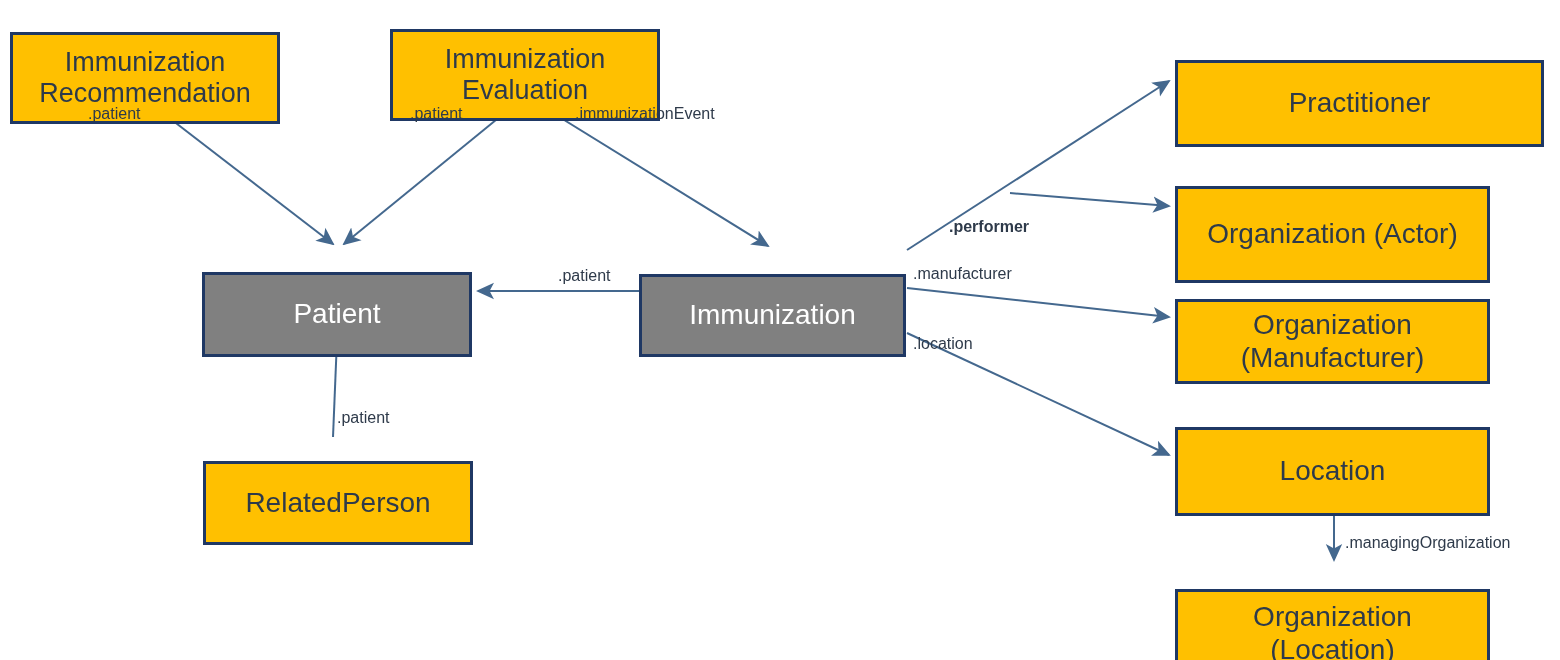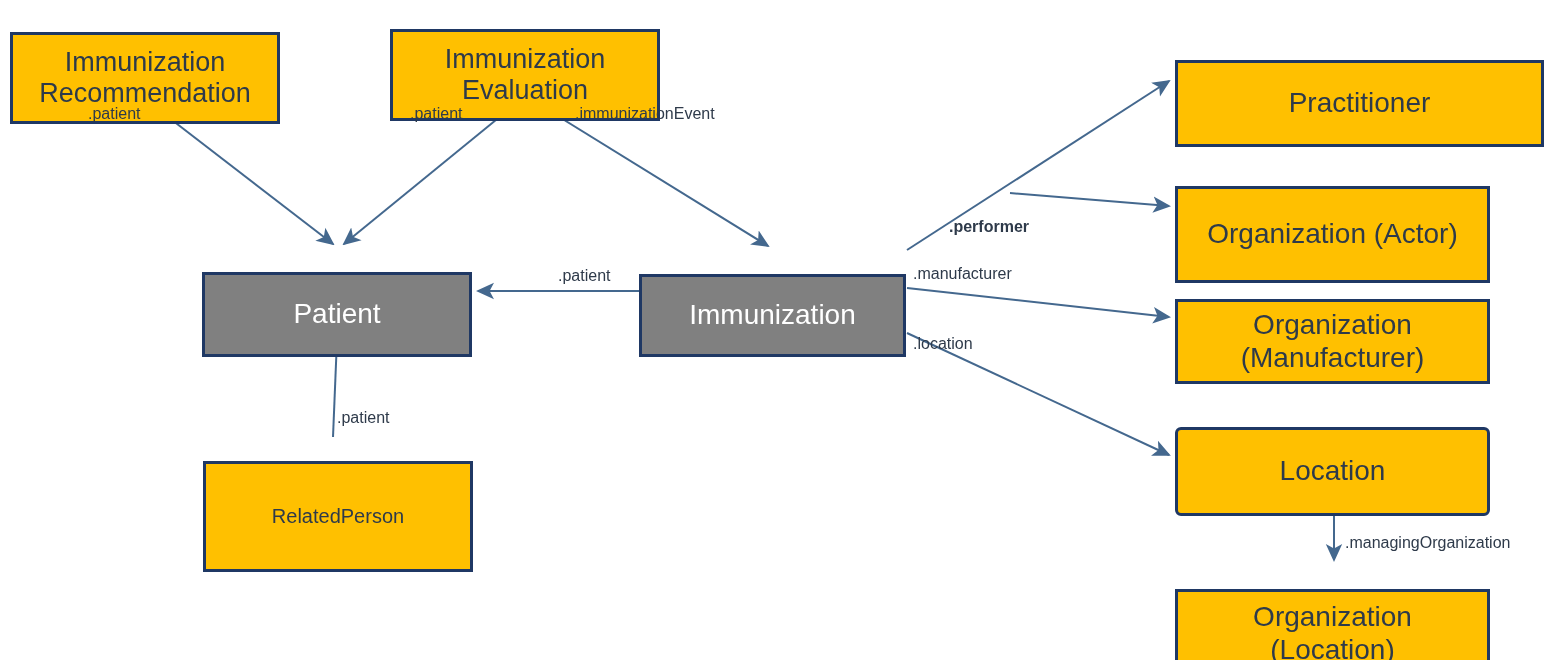--- a/index.html
+++ b/index.html
@@ -76,26 +76,26 @@
       </g>
   </svg>
 
   <div id="nodes-layer">
       <div class="node yellow" style="left: 10px; top: 8px; width: 270px; height: 92px; font-size: 27px; border-color: rgb(31, 56, 100); background: rgb(255, 192, 0); color: rgb(46, 58, 74);">Immunization
 Recommendation</div>
       <div class="node yellow" style="left: 390px; top: 5px; width: 270px; height: 92px; font-size: 27px; border-color: rgb(31, 56, 100); background: rgb(255, 192, 0); color: rgb(46, 58, 74);">Immunization
 Evaluation</div>
       <div class="node gray" style="left: 202px; top: 248px; width: 270px; height: 85px; font-size: 28px; border-color: rgb(31, 56, 100); background: rgb(128, 128, 128); color: rgb(255, 255, 255);">Patient</div>
       <div class="node gray" style="left: 639px; top: 250px; width: 267px; height: 83px; font-size: 28px; border-color: rgb(31, 56, 100); background: rgb(128, 128, 128); color: rgb(255, 255, 255);">Immunization</div>
-      <div class="node yellow" style="left: 203px; top: 437px; width: 270px; height: 111px; font-size: 20px; border-color: rgb(31, 56, 100); background: rgb(255, 192, 0); color: rgb(46, 58, 74);">RelatedPerson</div>
+      <div class="node yellow" style="left: 203px; top: 437px; width: 270px; height: 84px; font-size: 28px; border-color: rgb(31, 56, 100); background: rgb(255, 192, 0); color: rgb(46, 58, 74);">RelatedPerson</div>
       <div class="node yellow" style="left: 1175px; top: 36px; width: 369px; height: 87px; font-size: 28px; border-color: rgb(31, 56, 100); background: rgb(255, 192, 0); color: rgb(46, 58, 74);">Practitioner</div>
       <div class="node yellow" style="left: 1175px; top: 162px; width: 315px; height: 97px; font-size: 28px; border-color: rgb(31, 56, 100); background: rgb(255, 192, 0); color: rgb(46, 58, 74);">Organization (Actor)</div>
       <div class="node yellow" style="left: 1175px; top: 275px; width: 315px; height: 85px; font-size: 28px; border-color: rgb(31, 56, 100); background: rgb(255, 192, 0); color: rgb(46, 58, 74);">Organization
 (Manufacturer)</div>
-      <div class="node yellow" style="left: 1175px; top: 403px; width: 315px; height: 89px; font-size: 28px; border-color: rgb(31, 56, 100); background: rgb(255, 192, 0); color: rgb(46, 58, 74); border-radius: 6px;">Location</div>
+      <div class="node yellow" style="left: 1175px; top: 403px; width: 315px; height: 89px; font-size: 28px; border-color: rgb(31, 56, 100); background: rgb(255, 192, 0); color: rgb(46, 58, 74);">Location</div>
       <div class="node yellow" style="left: 1175px; top: 565px; width: 315px; height: 89px; font-size: 28px; border-color: rgb(31, 56, 100); background: rgb(255, 192, 0); color: rgb(46, 58, 74);">Organization
 (Location)</div>
     </div>
   <div id="labels-layer">
       <div class="edge-label" style="left: 88px; top: 106px;">.patient</div>
       <div class="edge-label" style="left: 410px; top: 106px;">.patient</div>
       <div class="edge-label" style="left: 575px; top: 106px;">.immunizationEvent</div>
       <div class="edge-label" style="left: 558px; top: 268px;">.patient</div>
       <div class="edge-label" style="left: 337px; top: 410px;">.patient</div>
       <div class="edge-label" style="left: 949px; top: 219px; font-weight: bold;">.performer</div>

